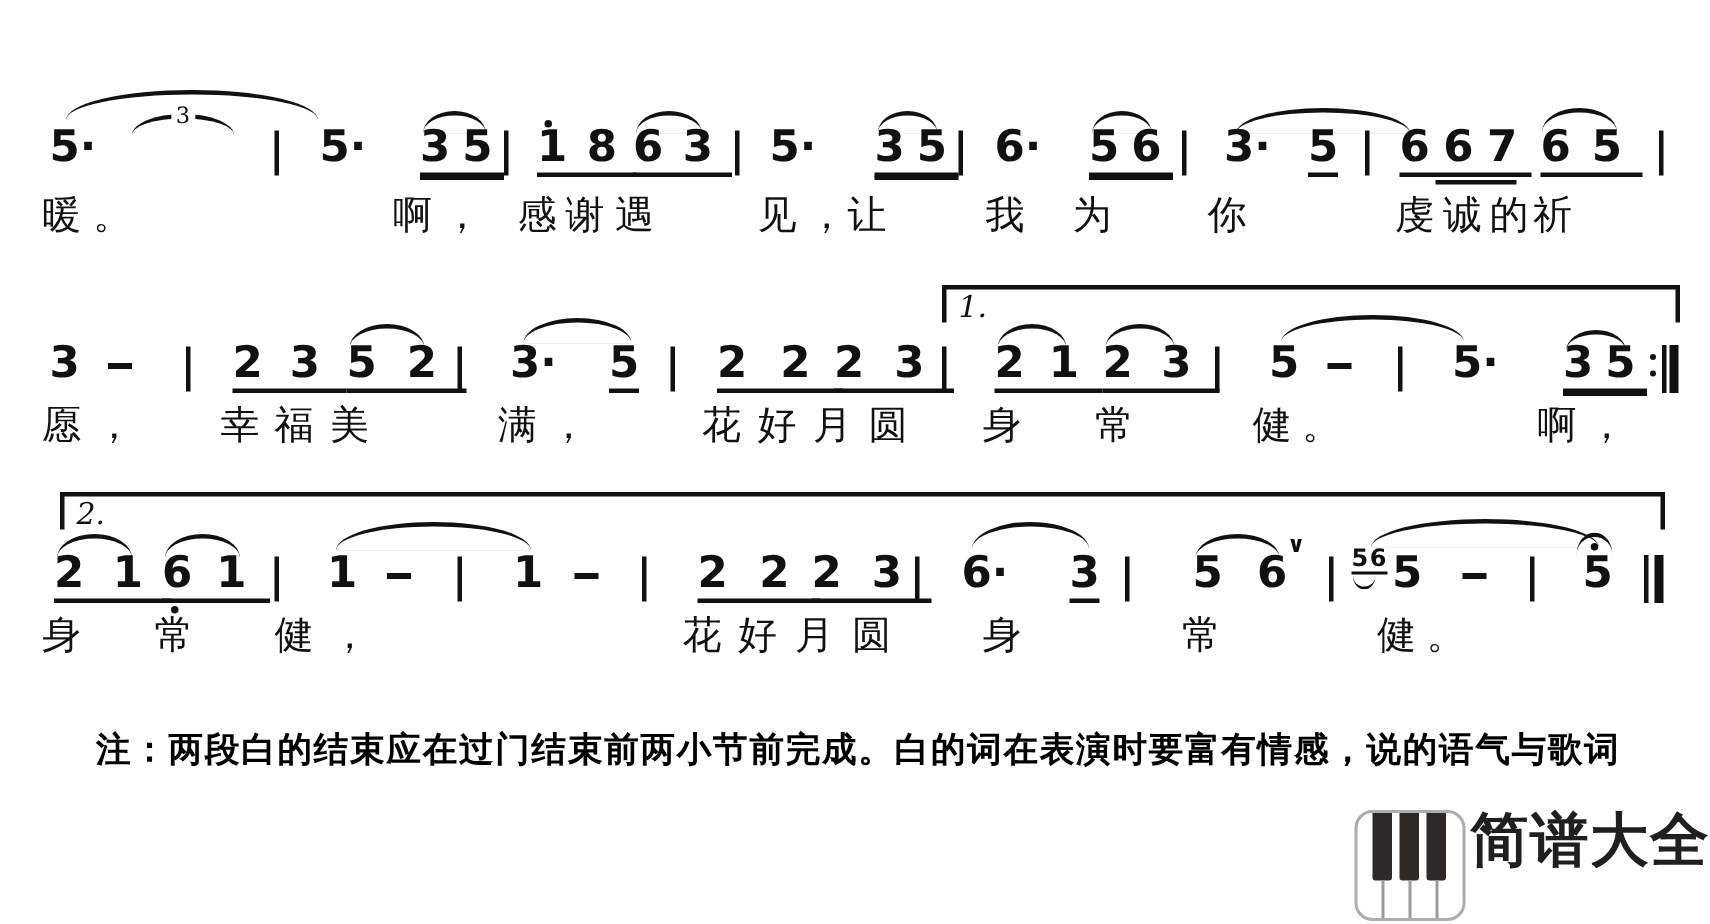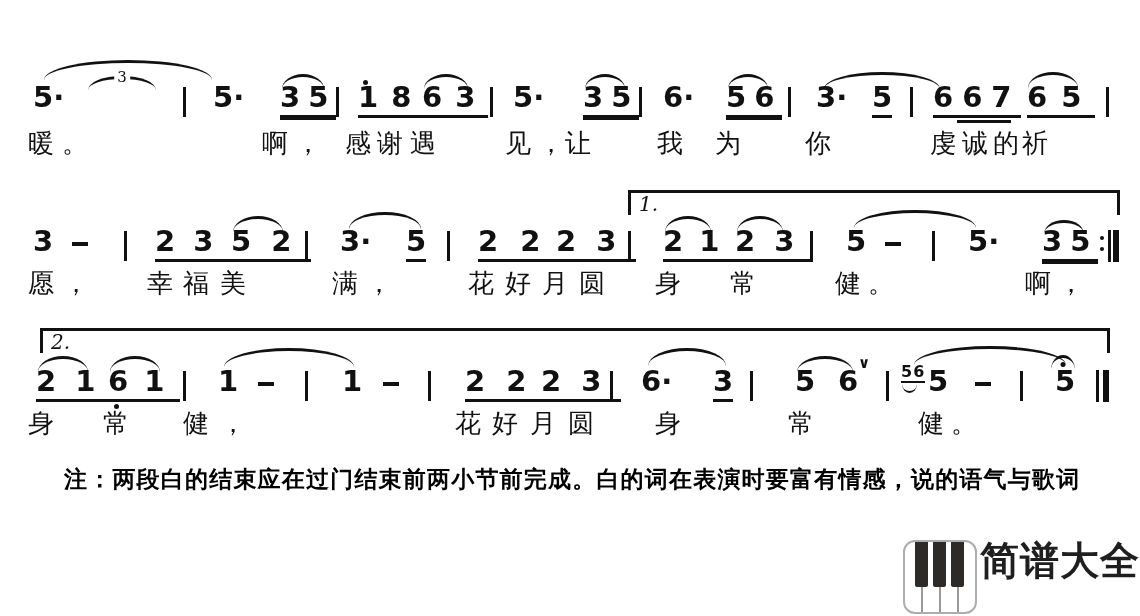--- a/index.html
+++ b/index.html
@@ -197,21 +197,21 @@
       <div class="lyric" style="left: 568px; top: 410px;">圆</div>
       <div class="lyric" style="left: 655px; top: 410px;">身</div>
       <div class="lyric" style="left: 788px; top: 410px;">常</div>
       <div class="lyric" style="left: 918px; top: 410px;">健</div>
       <div class="lyric" style="left: 951px; top: 410px;">。</div>
       <div class="volta" style="left: 40px; top: 328px; width: 1064px; height: 22px;">
         <span class="volta-label">2.</span>
       </div>
     </div>
 
-  <div class="fn" style="left:64px; top:464px;">注：两段白的结束应在过门结束前两小节前完成。白的词在表演时要富有情感，说的语气与歌词</div>
+  <div class="fn" style="left:64px; top:484px;">注：两段白的结束应在过门结束前两小节前完成。白的词在表演时要富有情感，说的语气与歌词</div>
 
   <div class="wm-icon">
     <div class="wm-key" style="left:10px;"></div>
     <div class="wm-key" style="left:28px;"></div>
     <div class="wm-key" style="left:46px;"></div>
     <div class="wm-sep" style="left:16px;"></div>
     <div class="wm-sep" style="left:34px;"></div>
     <div class="wm-sep" style="left:52px;"></div>
   </div>
   <div class="wm-name">简谱大全</div>

